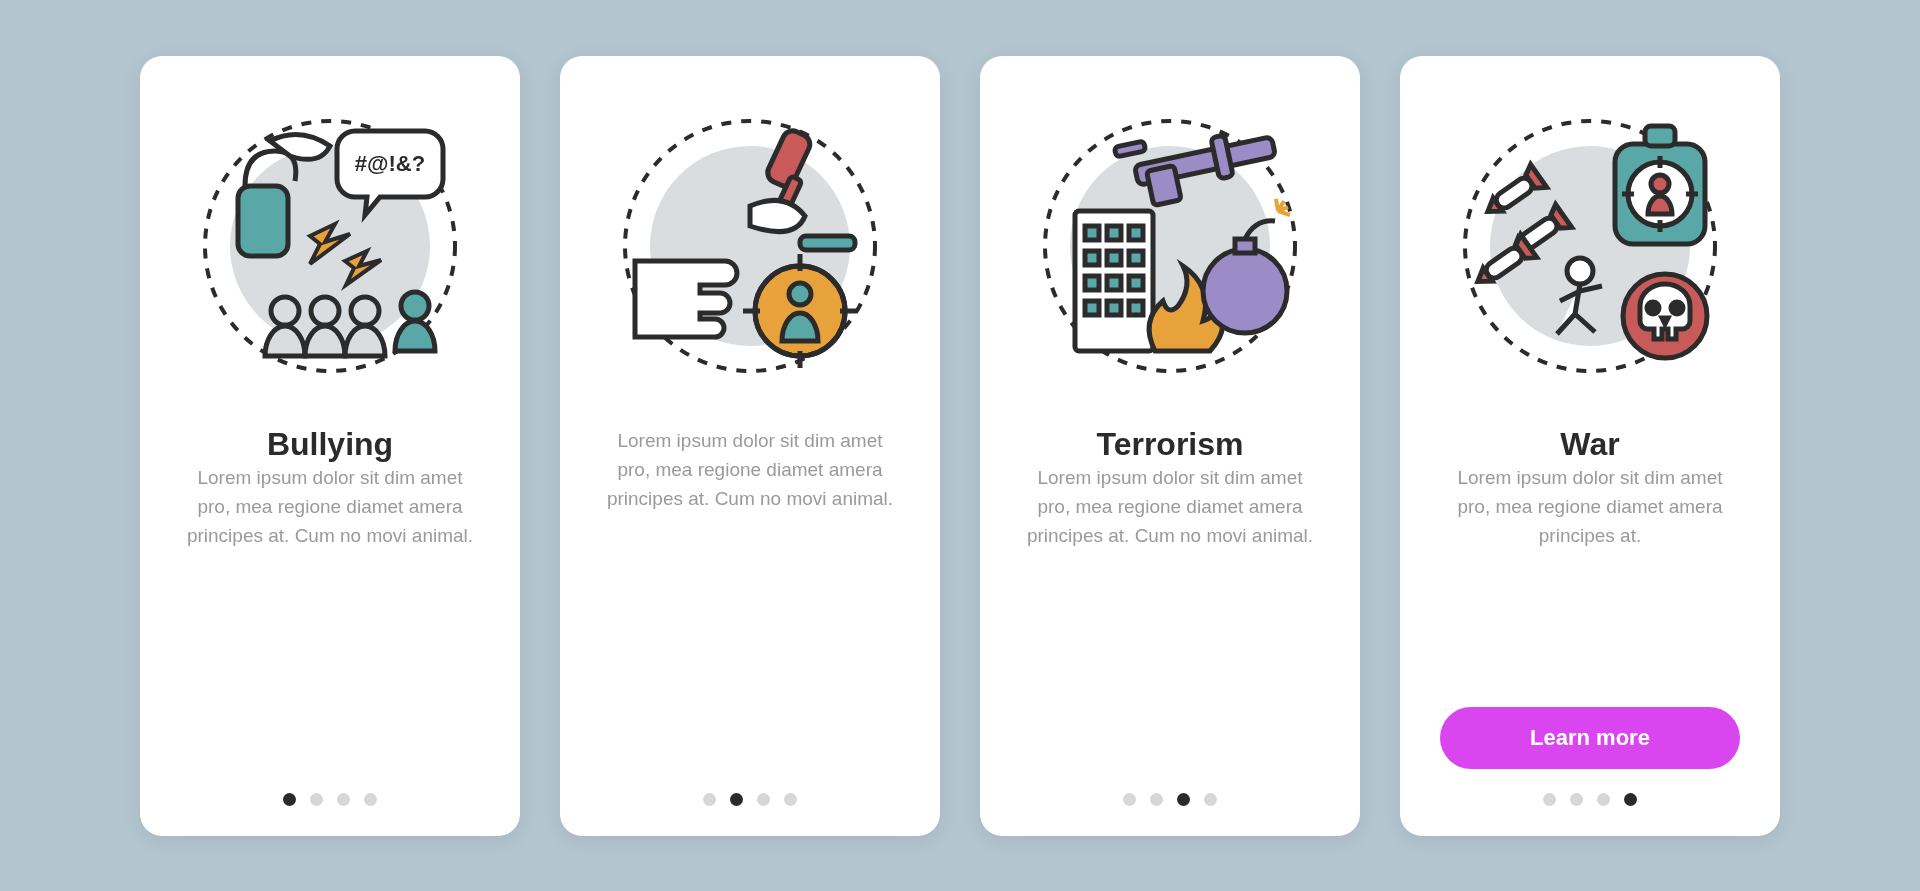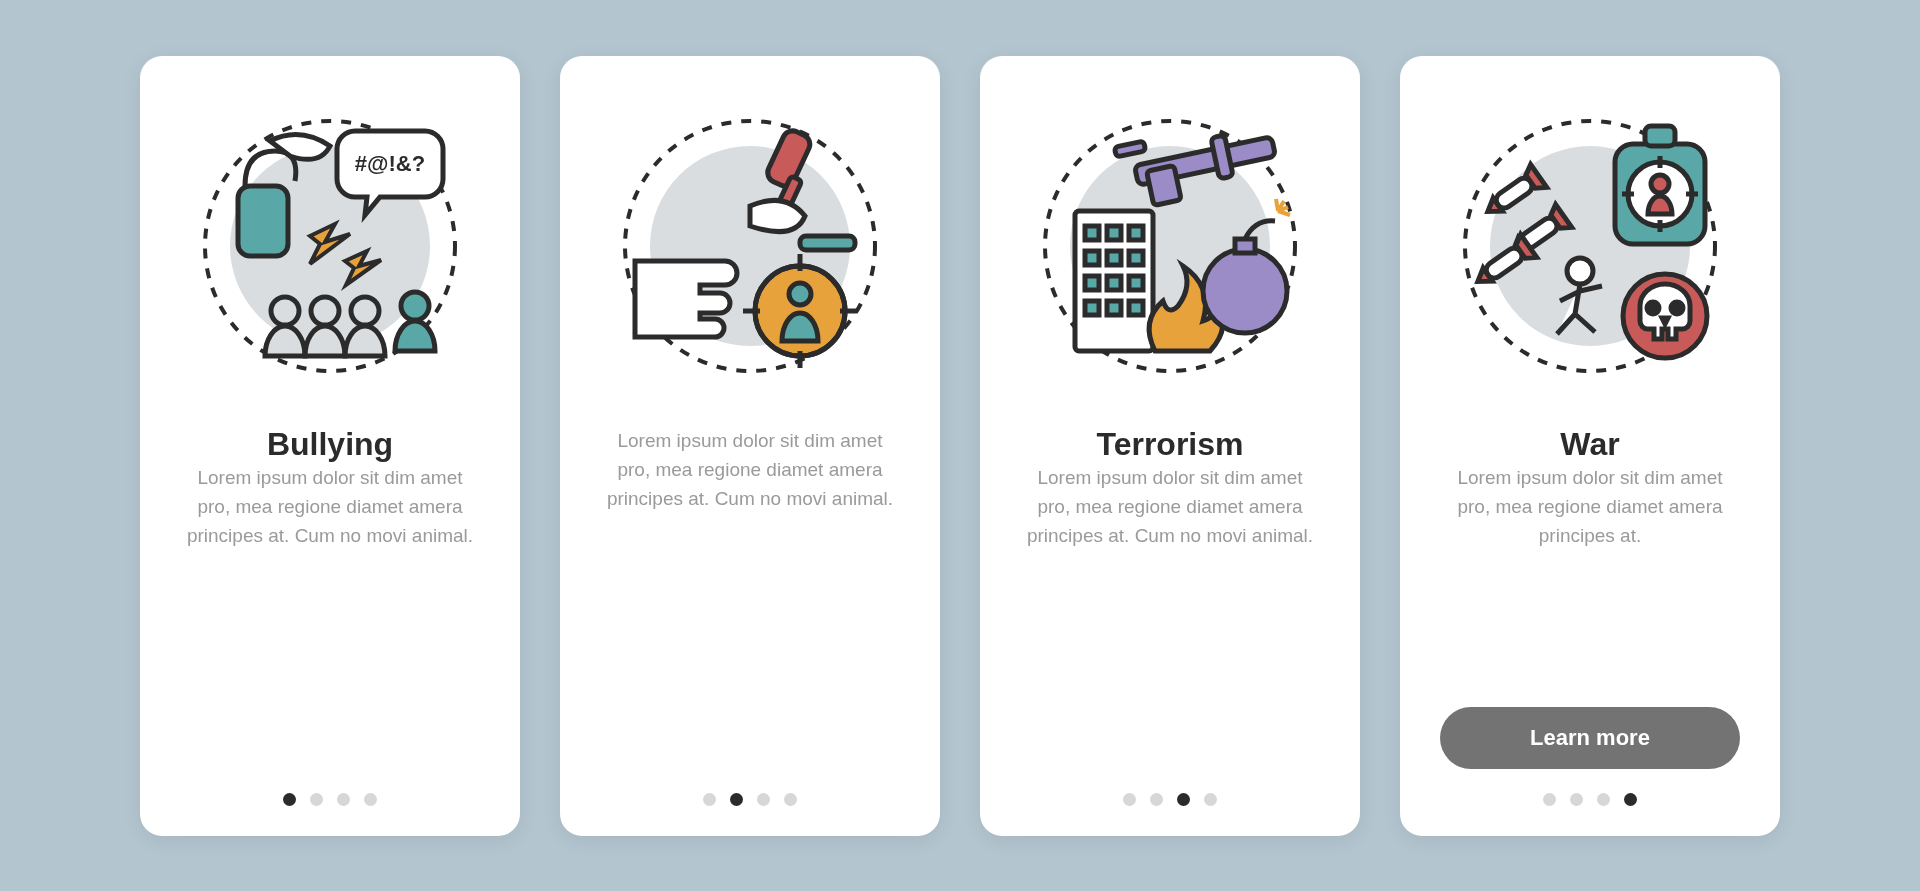--- a/index.html
+++ b/index.html
@@ -43,21 +43,21 @@
   }
   .card-desc {
     font-size: 19px;
     line-height: 1.55;
     color: #9a9a9a;
     text-align: center;
     width: 100%;
     flex: 1;
   }
   .learn-btn {
-    background: #737373;
+    background: #d946ef;
     color: #fff;
     border: none;
     border-radius: 999px;
     font-size: 22px;
     font-weight: 700;
     padding: 18px 0;
     width: 100%;
     cursor: pointer;
     margin-bottom: 24px;
     text-align: center;

